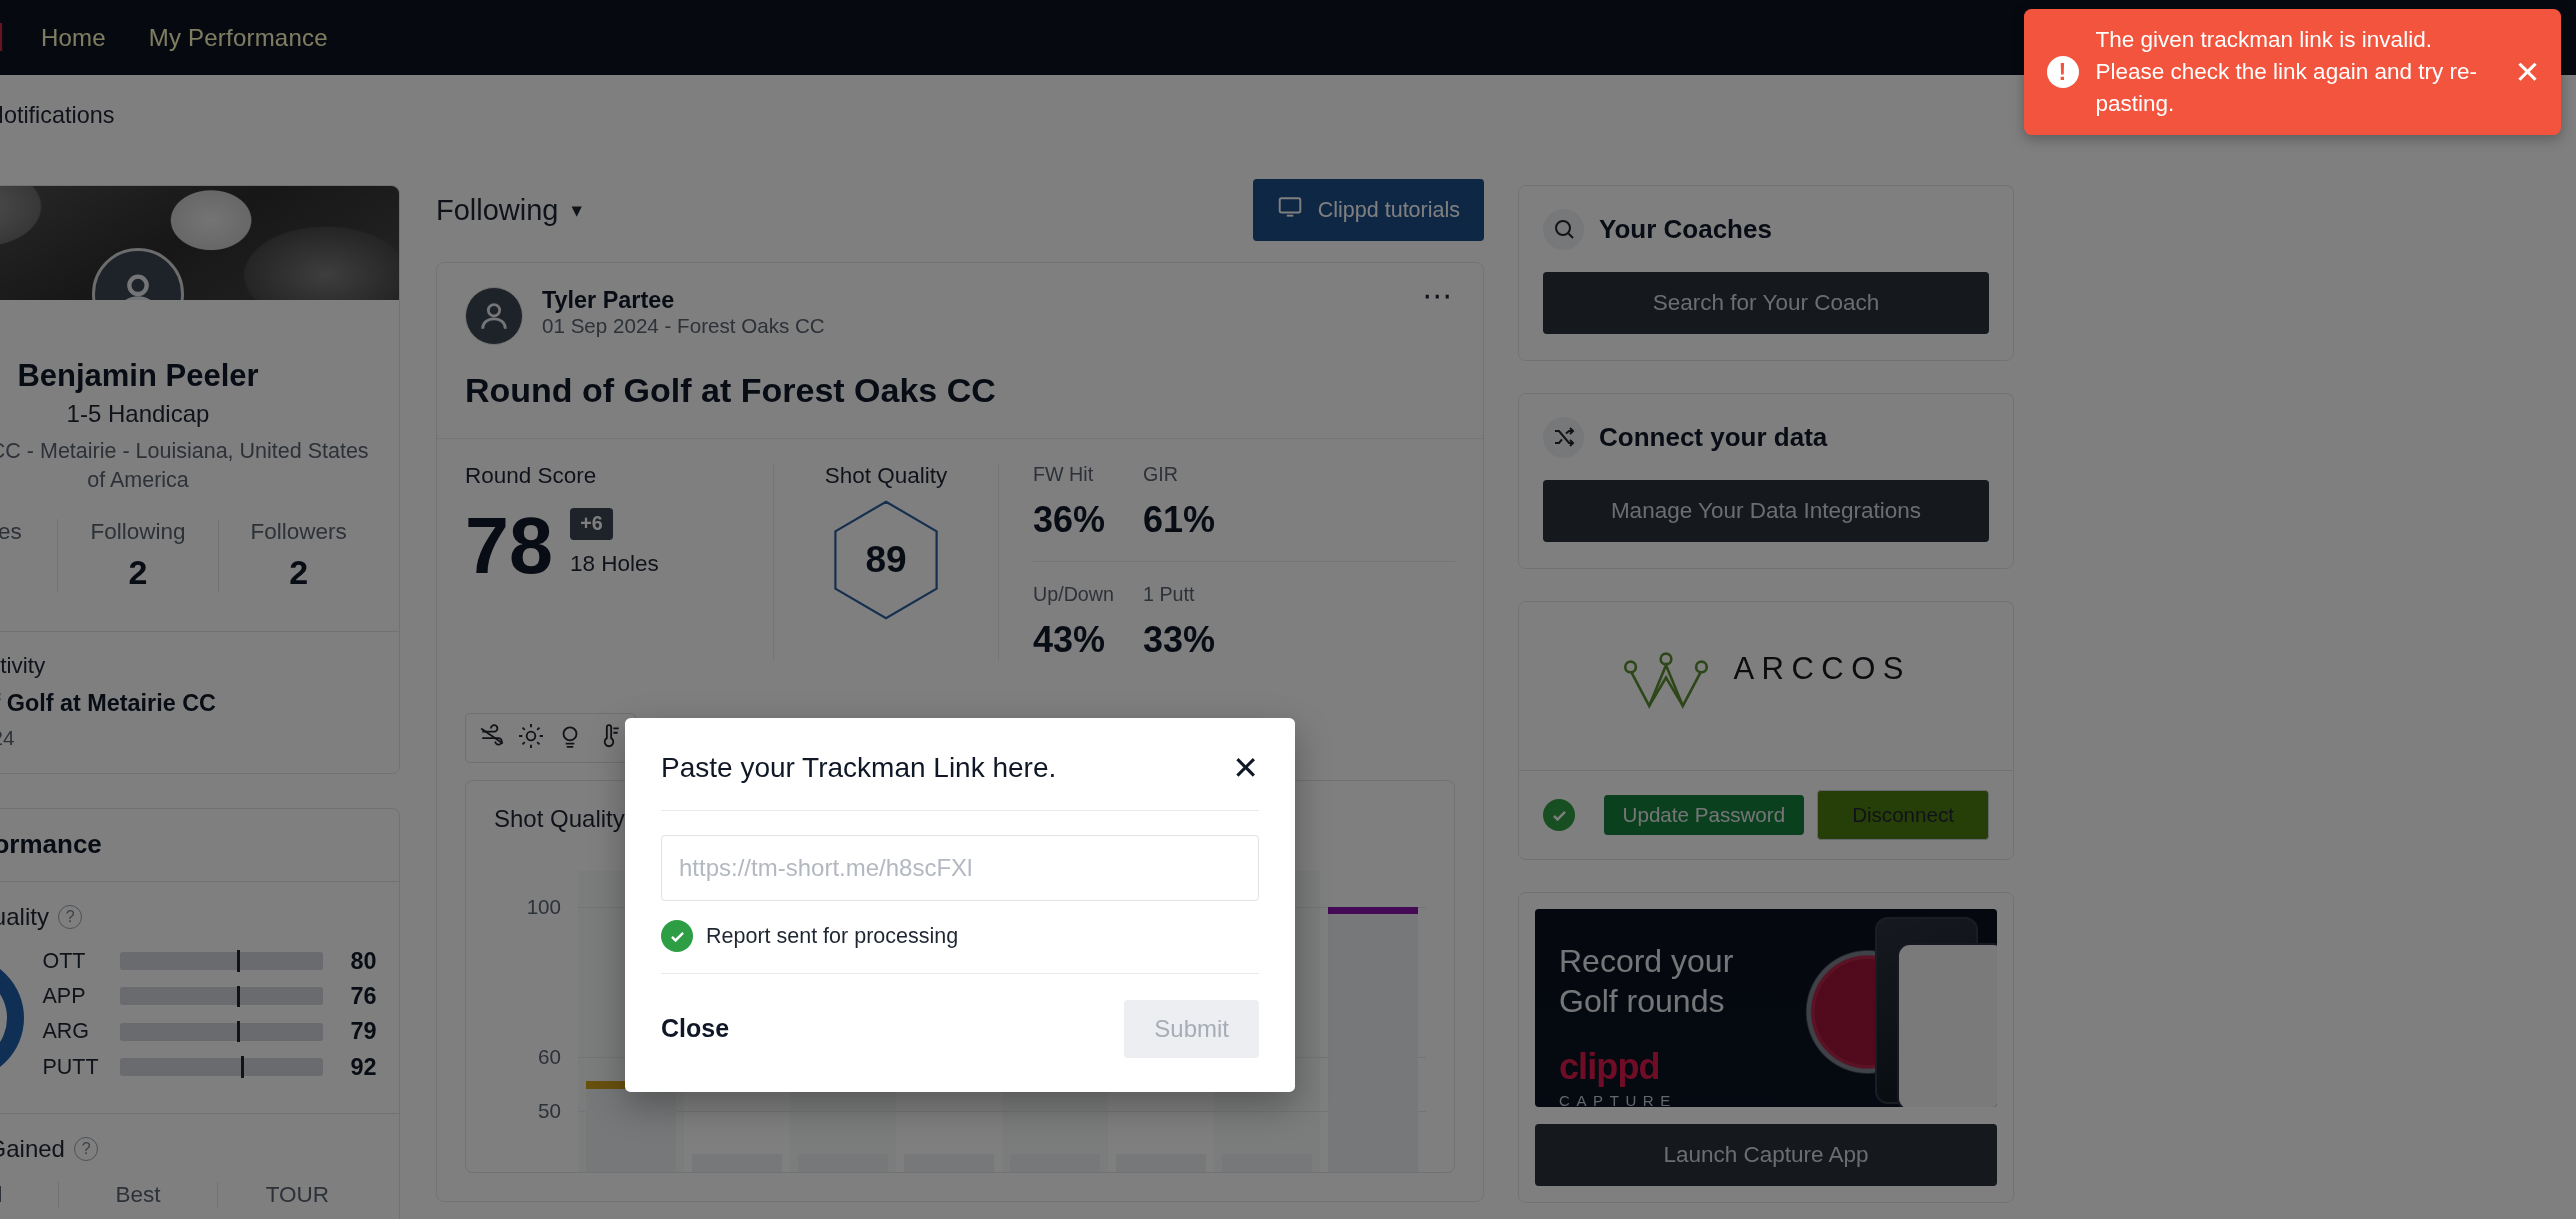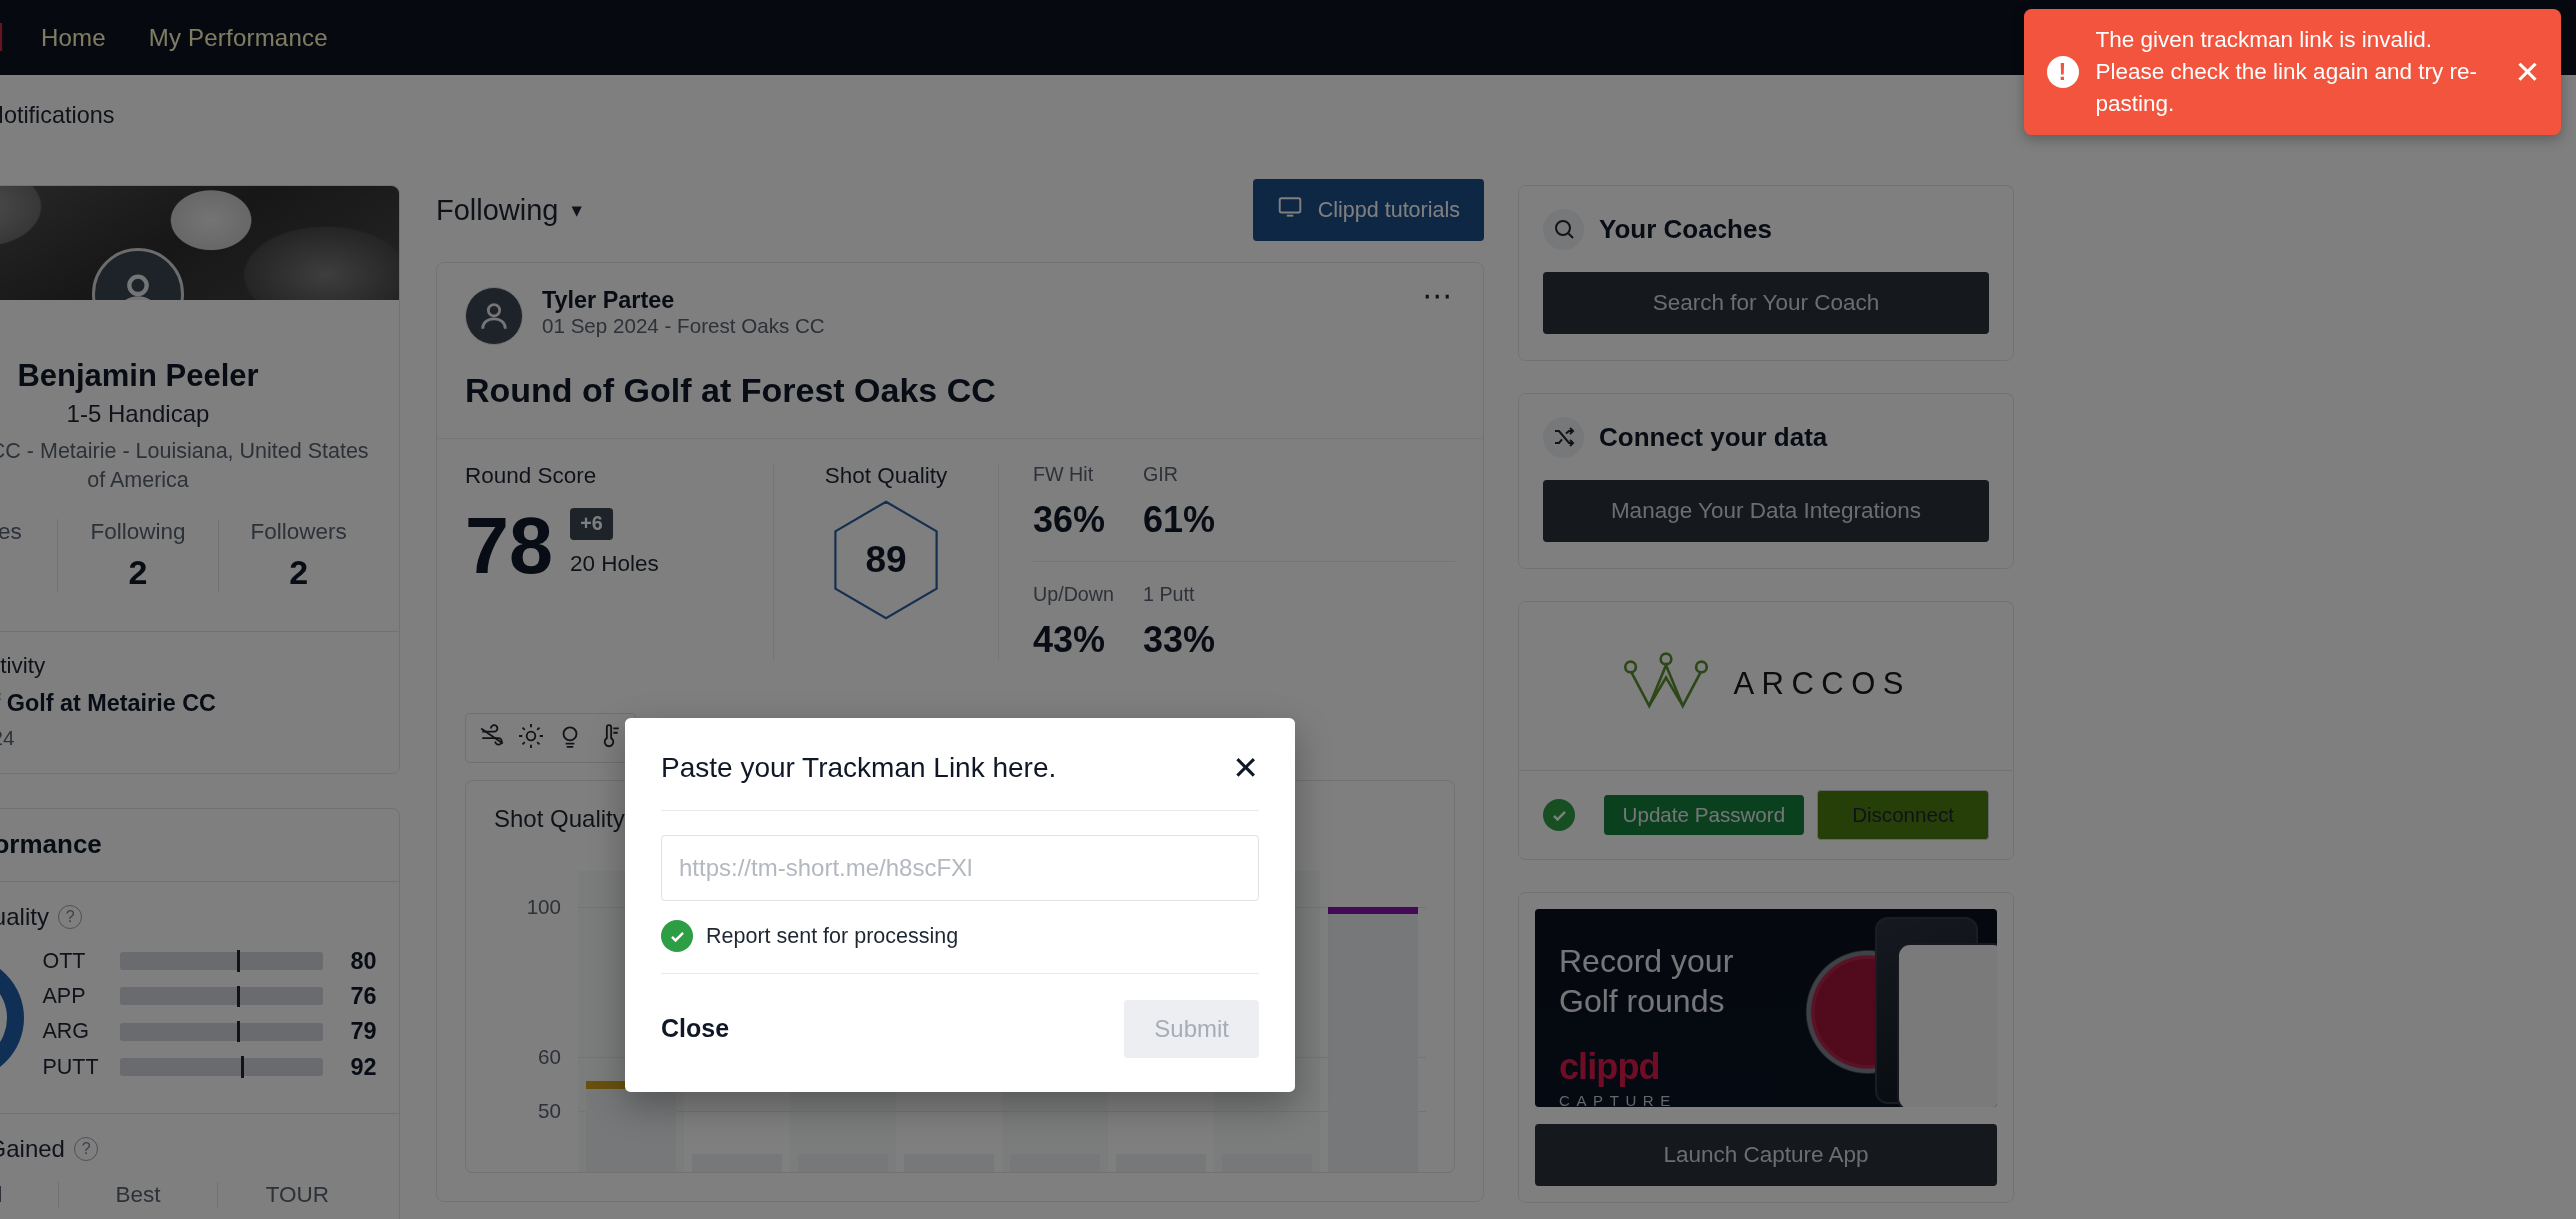--- a/index.html
+++ b/index.html
@@ -203,21 +203,21 @@
   .rcard { padding: 22.5px 24px 26px; }
   .r-head { display: flex; align-items: center; gap: 15px; }
   .r-ico { width: 41px; height: 41px; border-radius: 50%; background: #eef0f3; display: flex; align-items: center; justify-content: center; flex: 0 0 41px; }
   .r-ico svg { width: 24px; height: 24px; stroke: #22272f; fill: none; stroke-width: 2; }
   .r-title { font-size: 26px; font-weight: 700; color: #101828; }
   .r-btn {
     margin-top: 22.5px; background: #2b313b; color: #d6dae0; border-radius: 3.7px;
     text-align: center; padding: 18px 9.4px; font-size: 22.5px; cursor: pointer;
   }
   .gap { height: 32px; }
-  .arccos-logo { padding: 49px 0 54px; display: flex; align-items: center; justify-content: center; gap: 22.5px; }
+  .arccos-logo { padding: 49px 0 54px; display: flex; align-items: flex-start; justify-content: center; gap: 22.5px; }
   .arccos-mark svg { width: 90px; height: 62px; }
   .arccos-word { font-size: 31px; letter-spacing: 7.5px; color: #16181c; }
   .arccos-foot { border-top: 0.9px solid #e1e4e9; padding: 19px 24px; display: flex; align-items: center; }
   .check-ico { width: 32px; height: 32px; border-radius: 50%; background: #2e9e44; display: flex; align-items: center; justify-content: center; flex: 0 0 32px; }
   .check-ico svg { width: 19px; height: 19px; stroke: #ffffff; fill: none; stroke-width: 3; }
   .arccos-acts { margin-left: auto; display: flex; align-items: center; gap: 13px; }
   .btn-dark { background: #15803d; color: #e8eaee; font-size: 20.6px; padding: 8px 19px; border-radius: 3.7px; cursor: pointer; }
   .btn-outline { background: #4d7c0f; color: #1f2733; font-size: 20.6px; padding: 12px 34px; border: 0.9px solid #c9ced6; border-radius: 3.7px; cursor: pointer; }
 
   .promo-card { padding: 16px; }
@@ -424,21 +424,21 @@
         </div>
         <div class="feed-title">Round of Golf at Forest Oaks CC</div>
 
         <div class="feed-stats">
           <div class="fs-score">
             <div class="fs-label">Round Score</div>
             <div class="fs-score-row">
               <div class="fs-big">78</div>
               <div class="fs-sidecol">
                 <div class="fs-badge">+6</div>
-                <div class="fs-holes">20 Holes</div>
+                <div class="fs-holes">18 Holes</div>
               </div>
             </div>
           </div>
           <div class="fs-sq">
             <div class="fs-label">Shot Quality</div>
             <div class="hexwrap">
               <div class="hex">
                 <svg viewBox="0 0 100 112">
                     <polygon points="50,3 96,30 96,82 50,109 4,82 4,30" fill="none" stroke="#2e5f9e" stroke-width="2"></polygon>
                   </svg>

